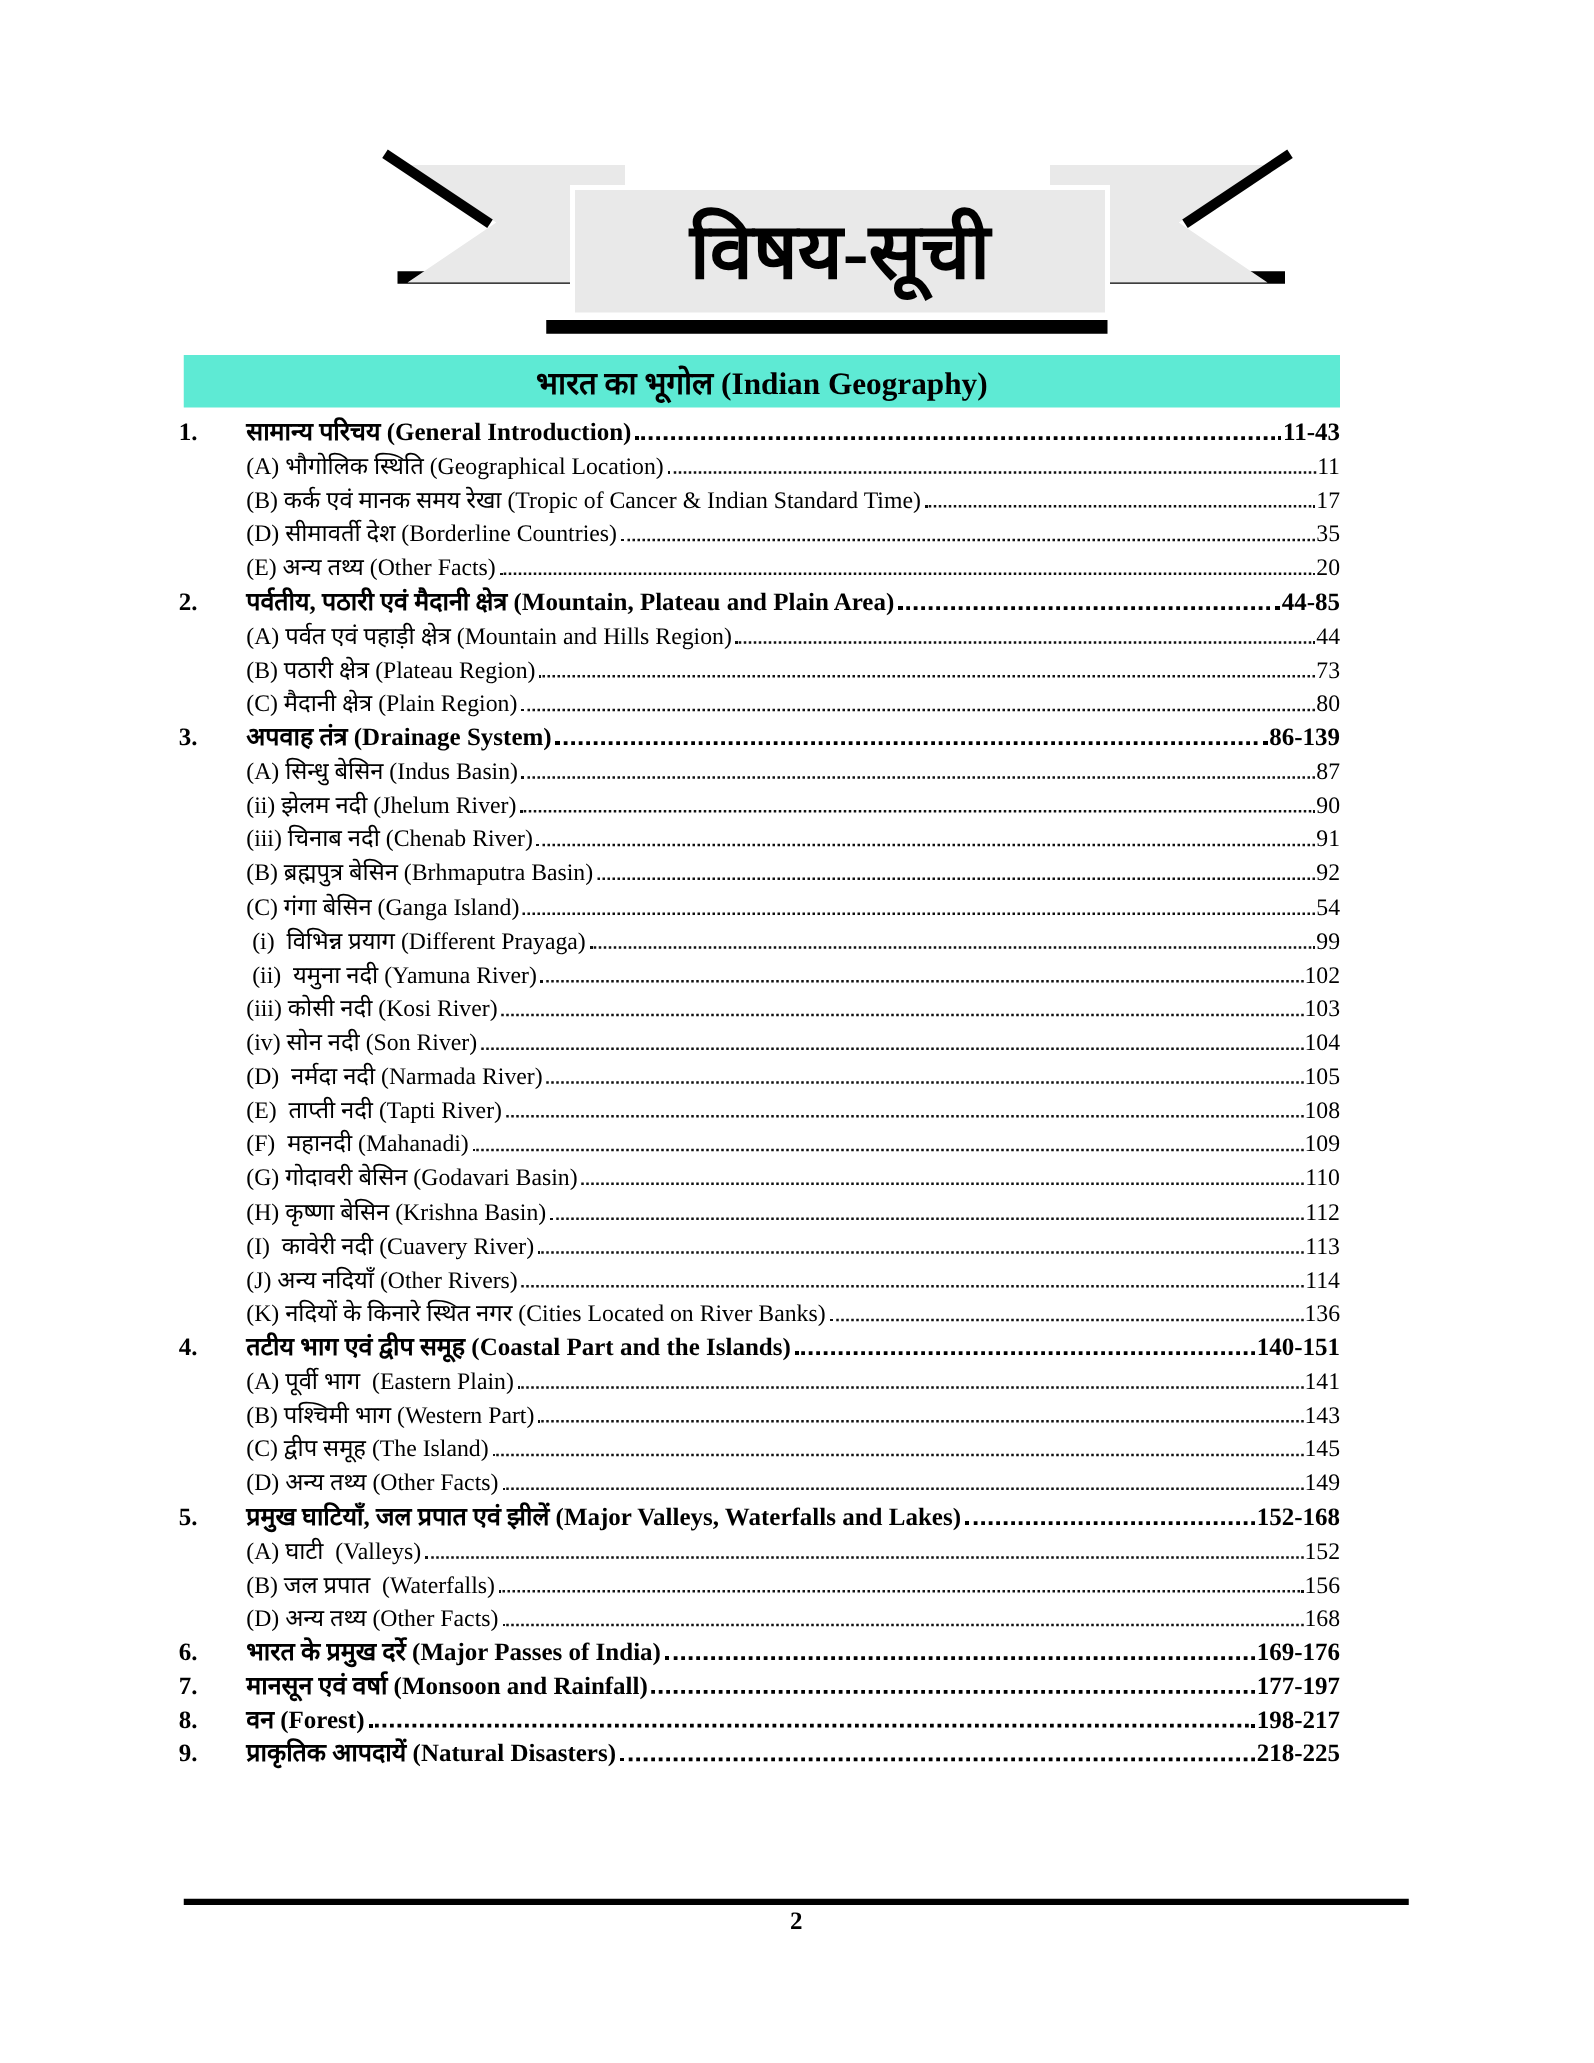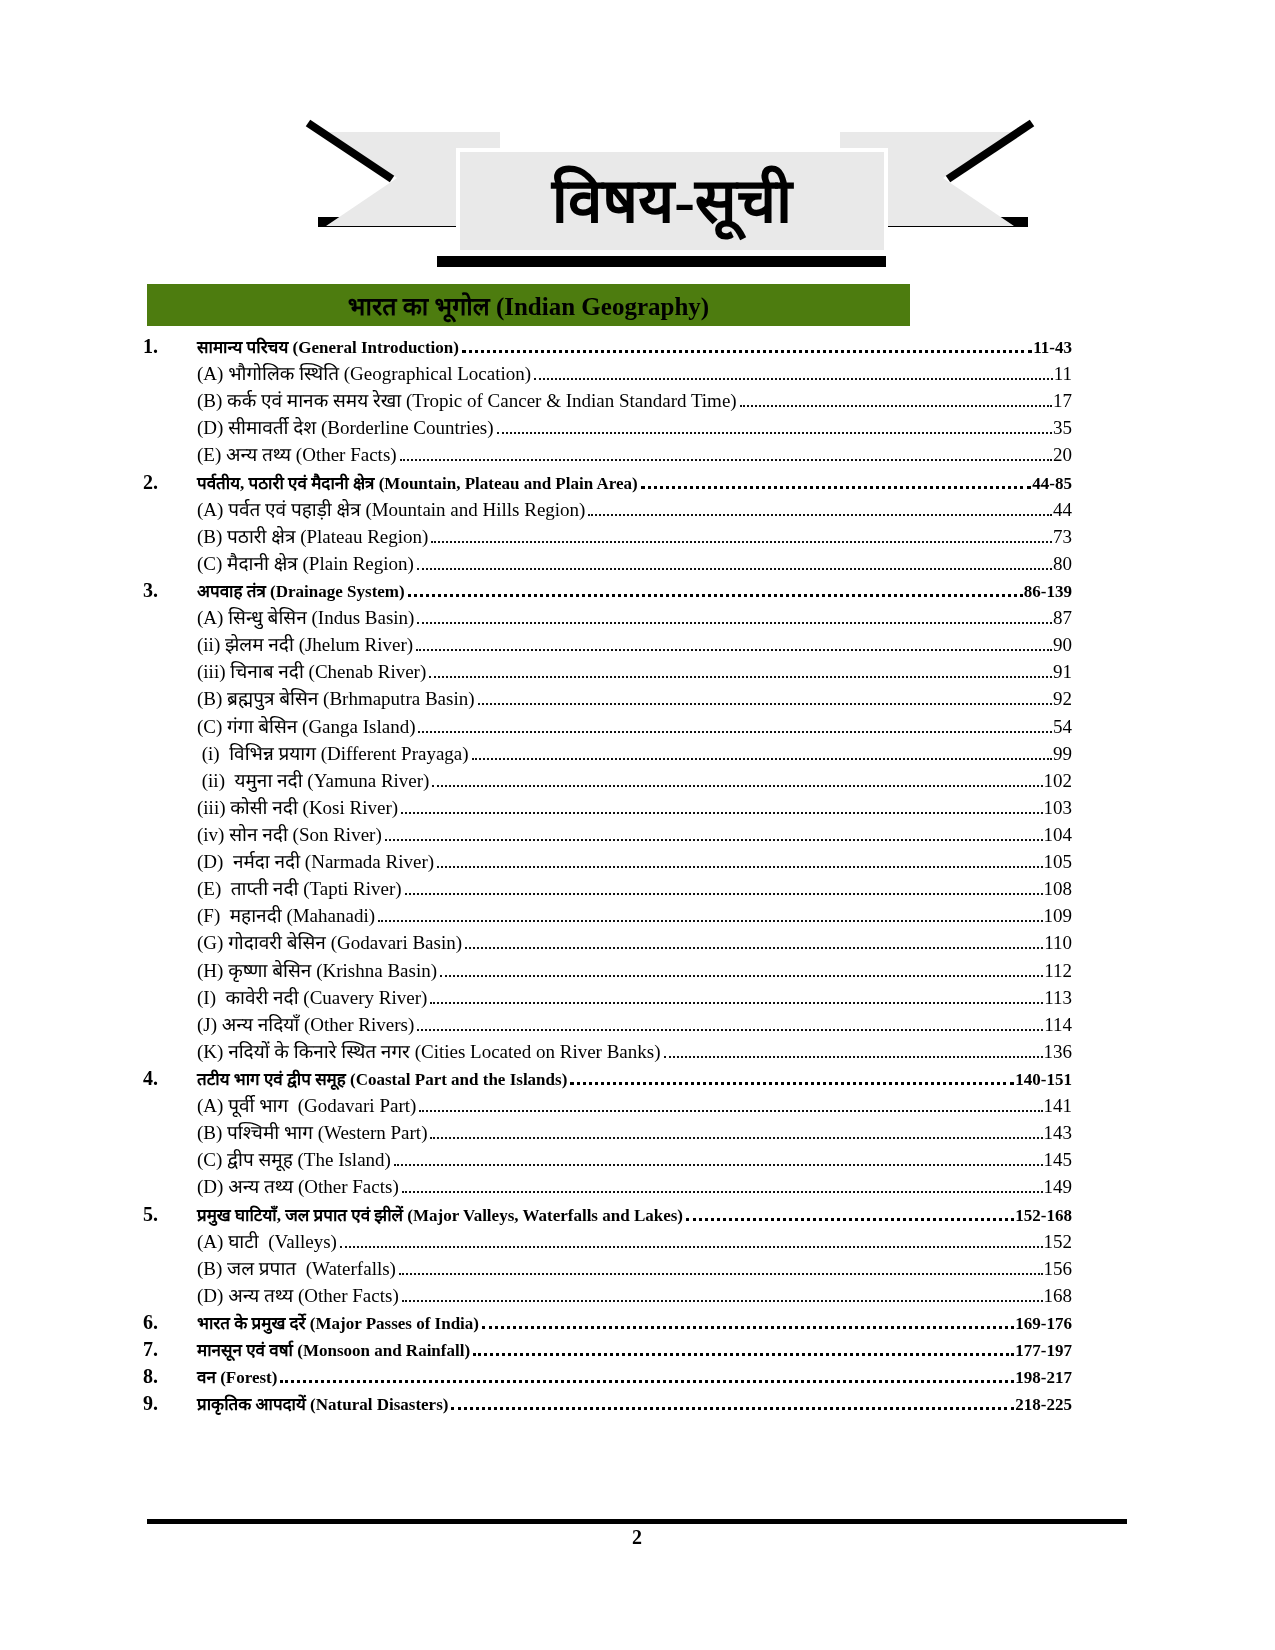--- a/index.html
+++ b/index.html
@@ -12,42 +12,42 @@
     overflow:hidden;
   }
 
   
   .banner { position:absolute; left:300px; top:118px; width:740px; height:160px;text-align:right; }
   .banner svg { display:block; }
   .banner text { font-family:"Liberation Serif","DejaVu Serif",serif; }
 
   
   .geo-header {
-    position:absolute; left:147px; top:284px; width:763px; height:42px;
-    background:#4d7c0f;
+    position:absolute; left:147px; top:284px; width:925px; height:42px;
+    background:#5eead4;
     display:flex; align-items:center; justify-content:center;
     font-weight:bold; font-size:25px;
   }
 
   
   .toc { position:absolute; left:143px; top:333px; width:929px; }
   .row {
     display:flex; align-items:baseline;
     height:27.12px; line-height:27.12px;
     font-size:19px; white-space:pre;
   }
   .row .num { flex:0 0 54px; font-weight:bold; font-size:20px; }
   .row .label { flex:none; }
   .row .dots {
     flex:1 1 auto; min-width:12px; height:0;
     border-bottom:2.5px dotted #111;
     margin:0 1px 0 3px;
   }
   .row .pages { flex:none; }
-  .row.main .label, .row.main .pages { font-weight:bold; font-size:17px;text-align:center; }
+  .row.main .label, .row.main .pages { font-weight:bold; font-size:20px;text-align:center; }
   .row.main .dots { border-bottom:3px dotted #000; }
 
   
   .footer-line {
     position:absolute; left:147px; top:1519px; width:980px; height:5px;
     background:#000;
   }
   .footer-page {
     position:absolute; left:147px; top:1526px; width:980px;
     text-align:center; font-weight:bold; font-size:20px;
@@ -247,21 +247,21 @@
     <span class="pages">136</span>
   </div>
     <div class="row main">
     <span class="num">4.</span>
     <span class="label">तटीय भाग एवं द्वीप समूह (Coastal Part and the Islands)</span>
     <span class="dots"></span>
     <span class="pages">140-151</span>
   </div>
     <div class="row">
     <span class="num"></span>
-    <span class="label">(A) पूर्वी भाग  (Godavari Part)</span>
+    <span class="label">(A) पूर्वी भाग  (Eastern Plain)</span>
     <span class="dots"></span>
     <span class="pages">141</span>
   </div>
     <div class="row">
     <span class="num"></span>
     <span class="label">(B) पश्चिमी भाग (Western Part)</span>
     <span class="dots"></span>
     <span class="pages">143</span>
   </div>
     <div class="row">

